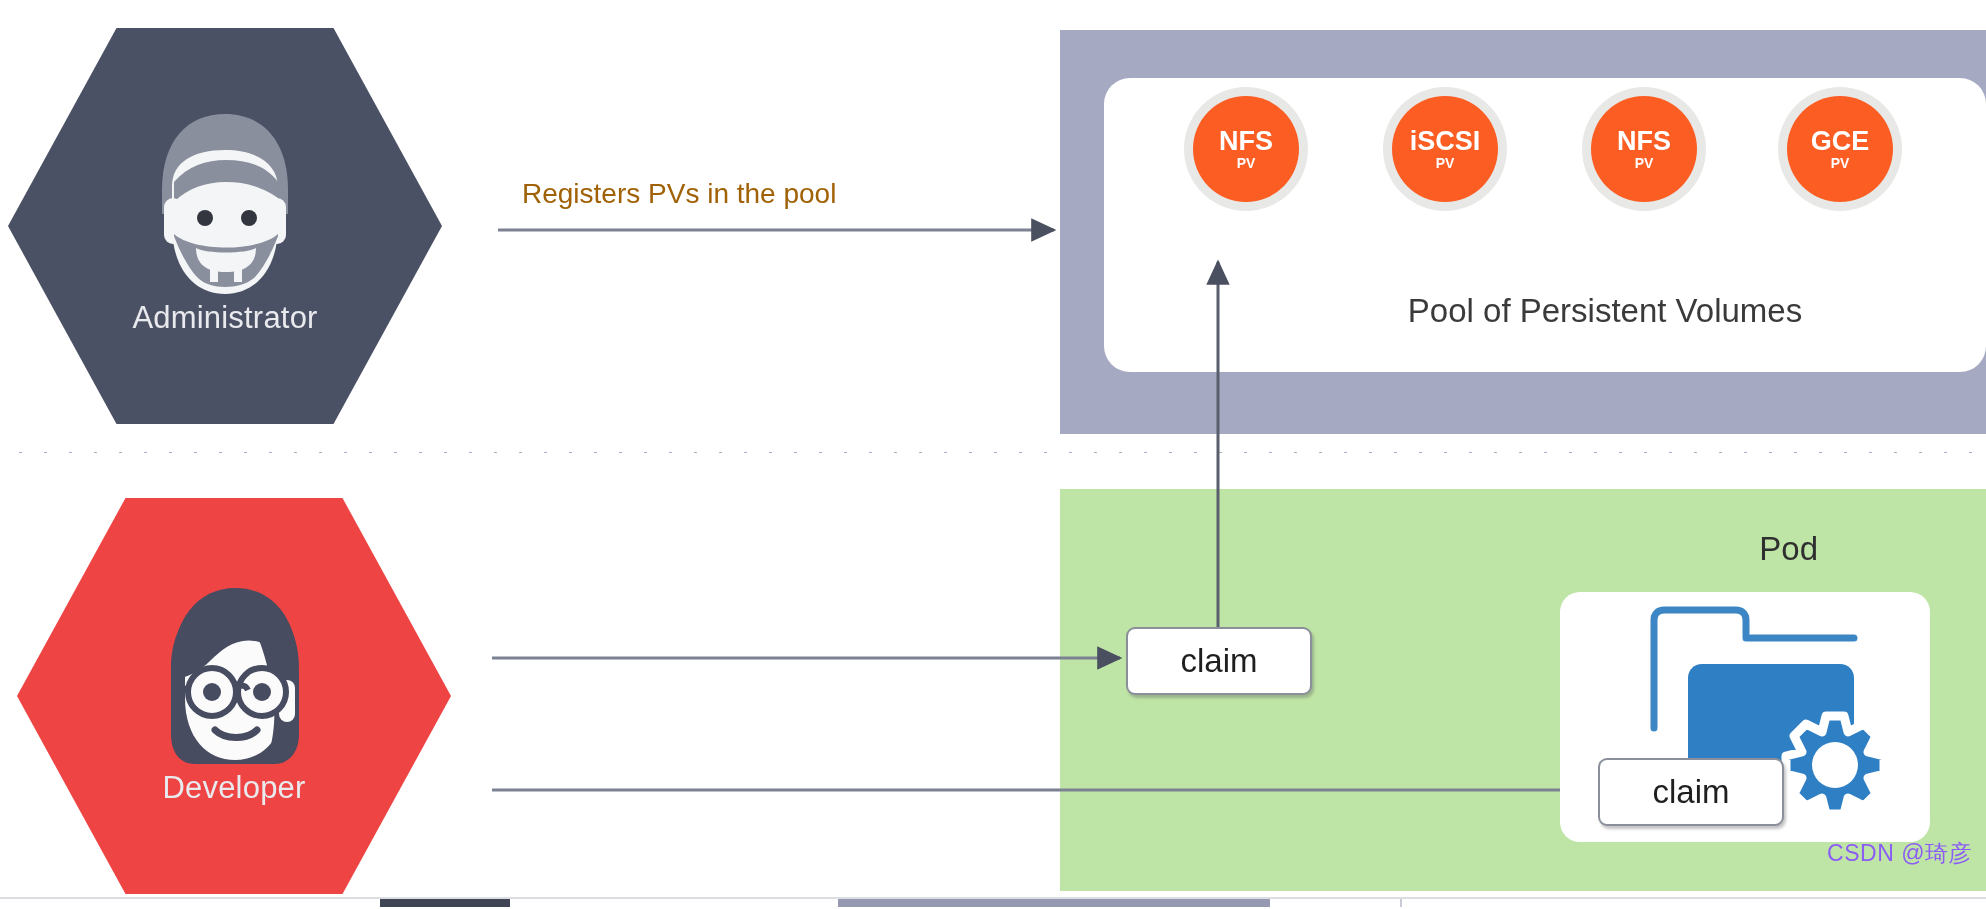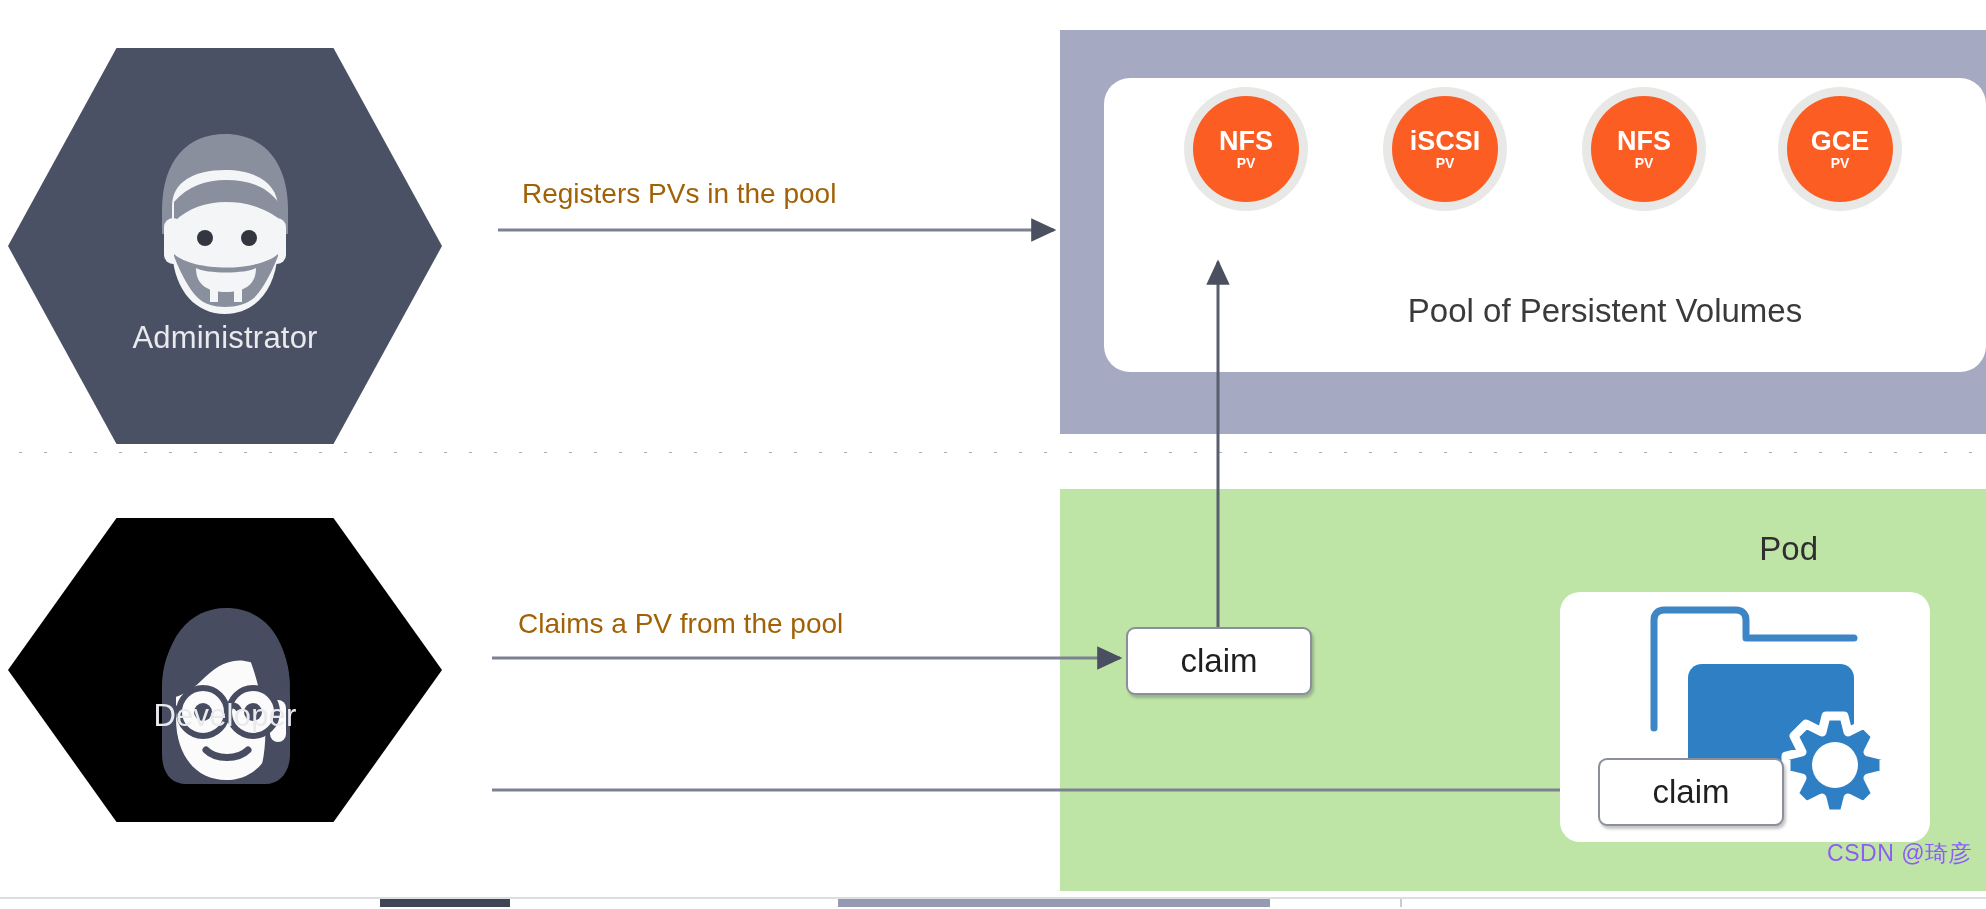--- a/index.html
+++ b/index.html
@@ -58,35 +58,34 @@
   }
 
   
   .hex {
     position: absolute;
     clip-path: polygon(25% 0%, 75% 0%, 100% 50%, 75% 100%, 25% 100%, 0% 50%);
     display: flex;
     flex-direction: column;
     align-items: center;
     justify-content: flex-start;
-    margin-top: 20px;
   }
   .hex-admin {
     left: 8px;
     top: 28px;
     width: 434px;
     height: 396px;
     background: #4b5164;
   }
   .hex-dev {
-    left: 8px;
+    left: 17px;
     top: 498px;
     width: 434px;
-    height: 304px;
-    background: #000000;
+    height: 396px;
+    background: #ef4444;
   }
   .hex-label {
     position: absolute;
     bottom: 88px;
     left: 0;
     width: 100%;
     text-align: center;
     color: #e9eaee;
     font-size: 31px;
     letter-spacing: 0.2px;
@@ -313,21 +312,20 @@
     <line x1="498" y1="230" x2="1054" y2="230" stroke="#7d8292" stroke-width="3" marker-end="url(#ah)"></line>
 
     <line x1="492" y1="658" x2="1120" y2="658" stroke="#7d8292" stroke-width="3" marker-end="url(#ah)"></line>
 
     <line x1="492" y1="790" x2="1592" y2="790" stroke="#7d8292" stroke-width="3" marker-end="url(#ah)"></line>
 
     <line x1="1218" y1="627" x2="1218" y2="262" stroke="#5a5f6e" stroke-width="3" marker-end="url(#ah)"></line>
   </svg>
 
   <div class="arrow-label" style="left:522px; top:178px;">Registers PVs in the pool</div>
-  <div class="arrow-label" style="left:518px; top:608px;">Claims a PV from the pool</div>
 
   <div class="pod-title">Pod</div>
   <div class="pod-card"></div>
   <div class="pod-icon">
     <svg width="250" height="240" viewBox="0 0 250 240">
       <path d="M14 128 L14 20 C14 14 18 10 24 10 L96 10 C102 10 106 14 106 20
                L106 38 L214 38" fill="none" stroke="#3d86c6" stroke-width="7" stroke-linejoin="round" stroke-linecap="round"></path>
       <path d="M48 160 L48 78 C48 70 54 64 62 64 L200 64 C208 64 214 70 214 78
                L214 160 C214 168 208 174 200 174 L62 174 C54 174 48 168 48 160 Z" fill="#2f7fc4"></path>
       <g>

